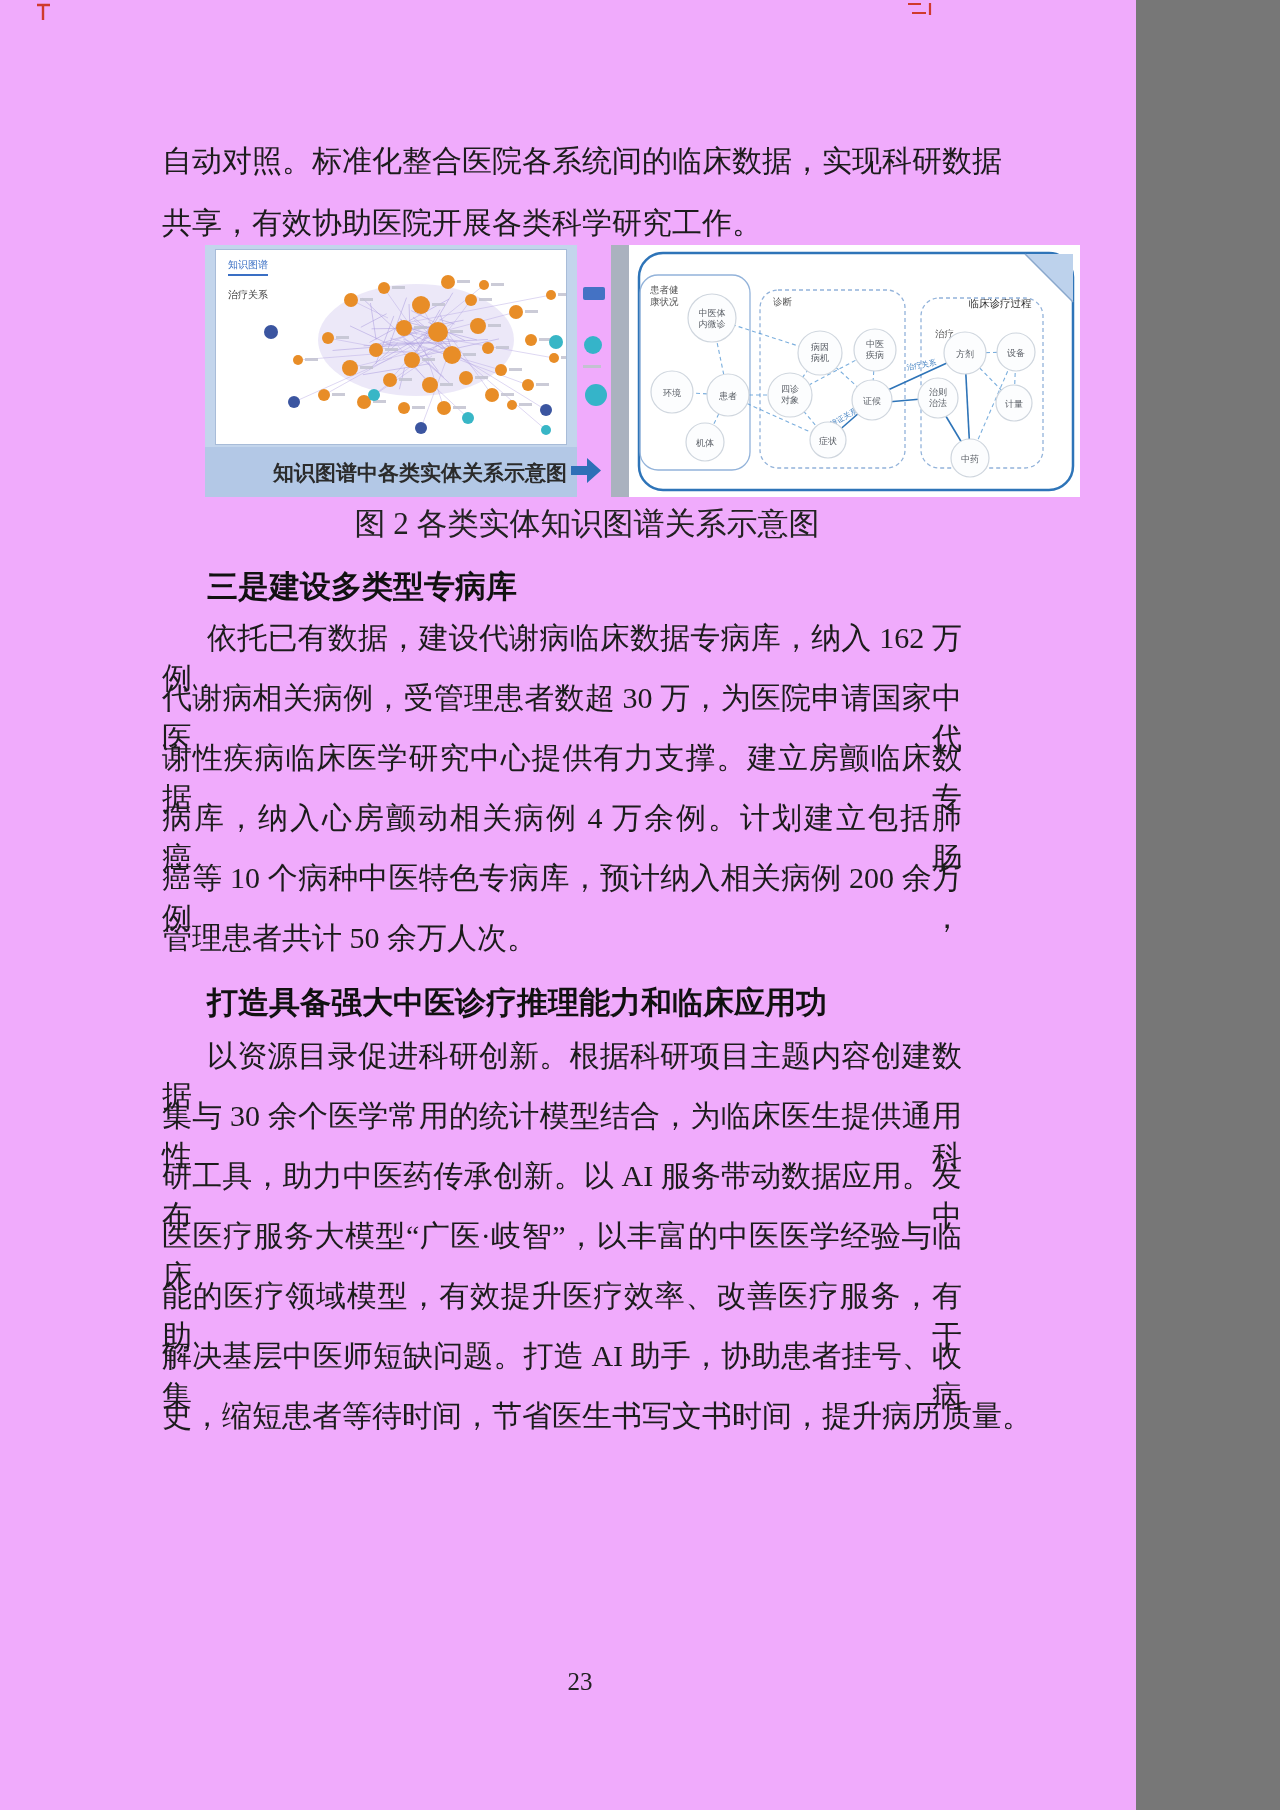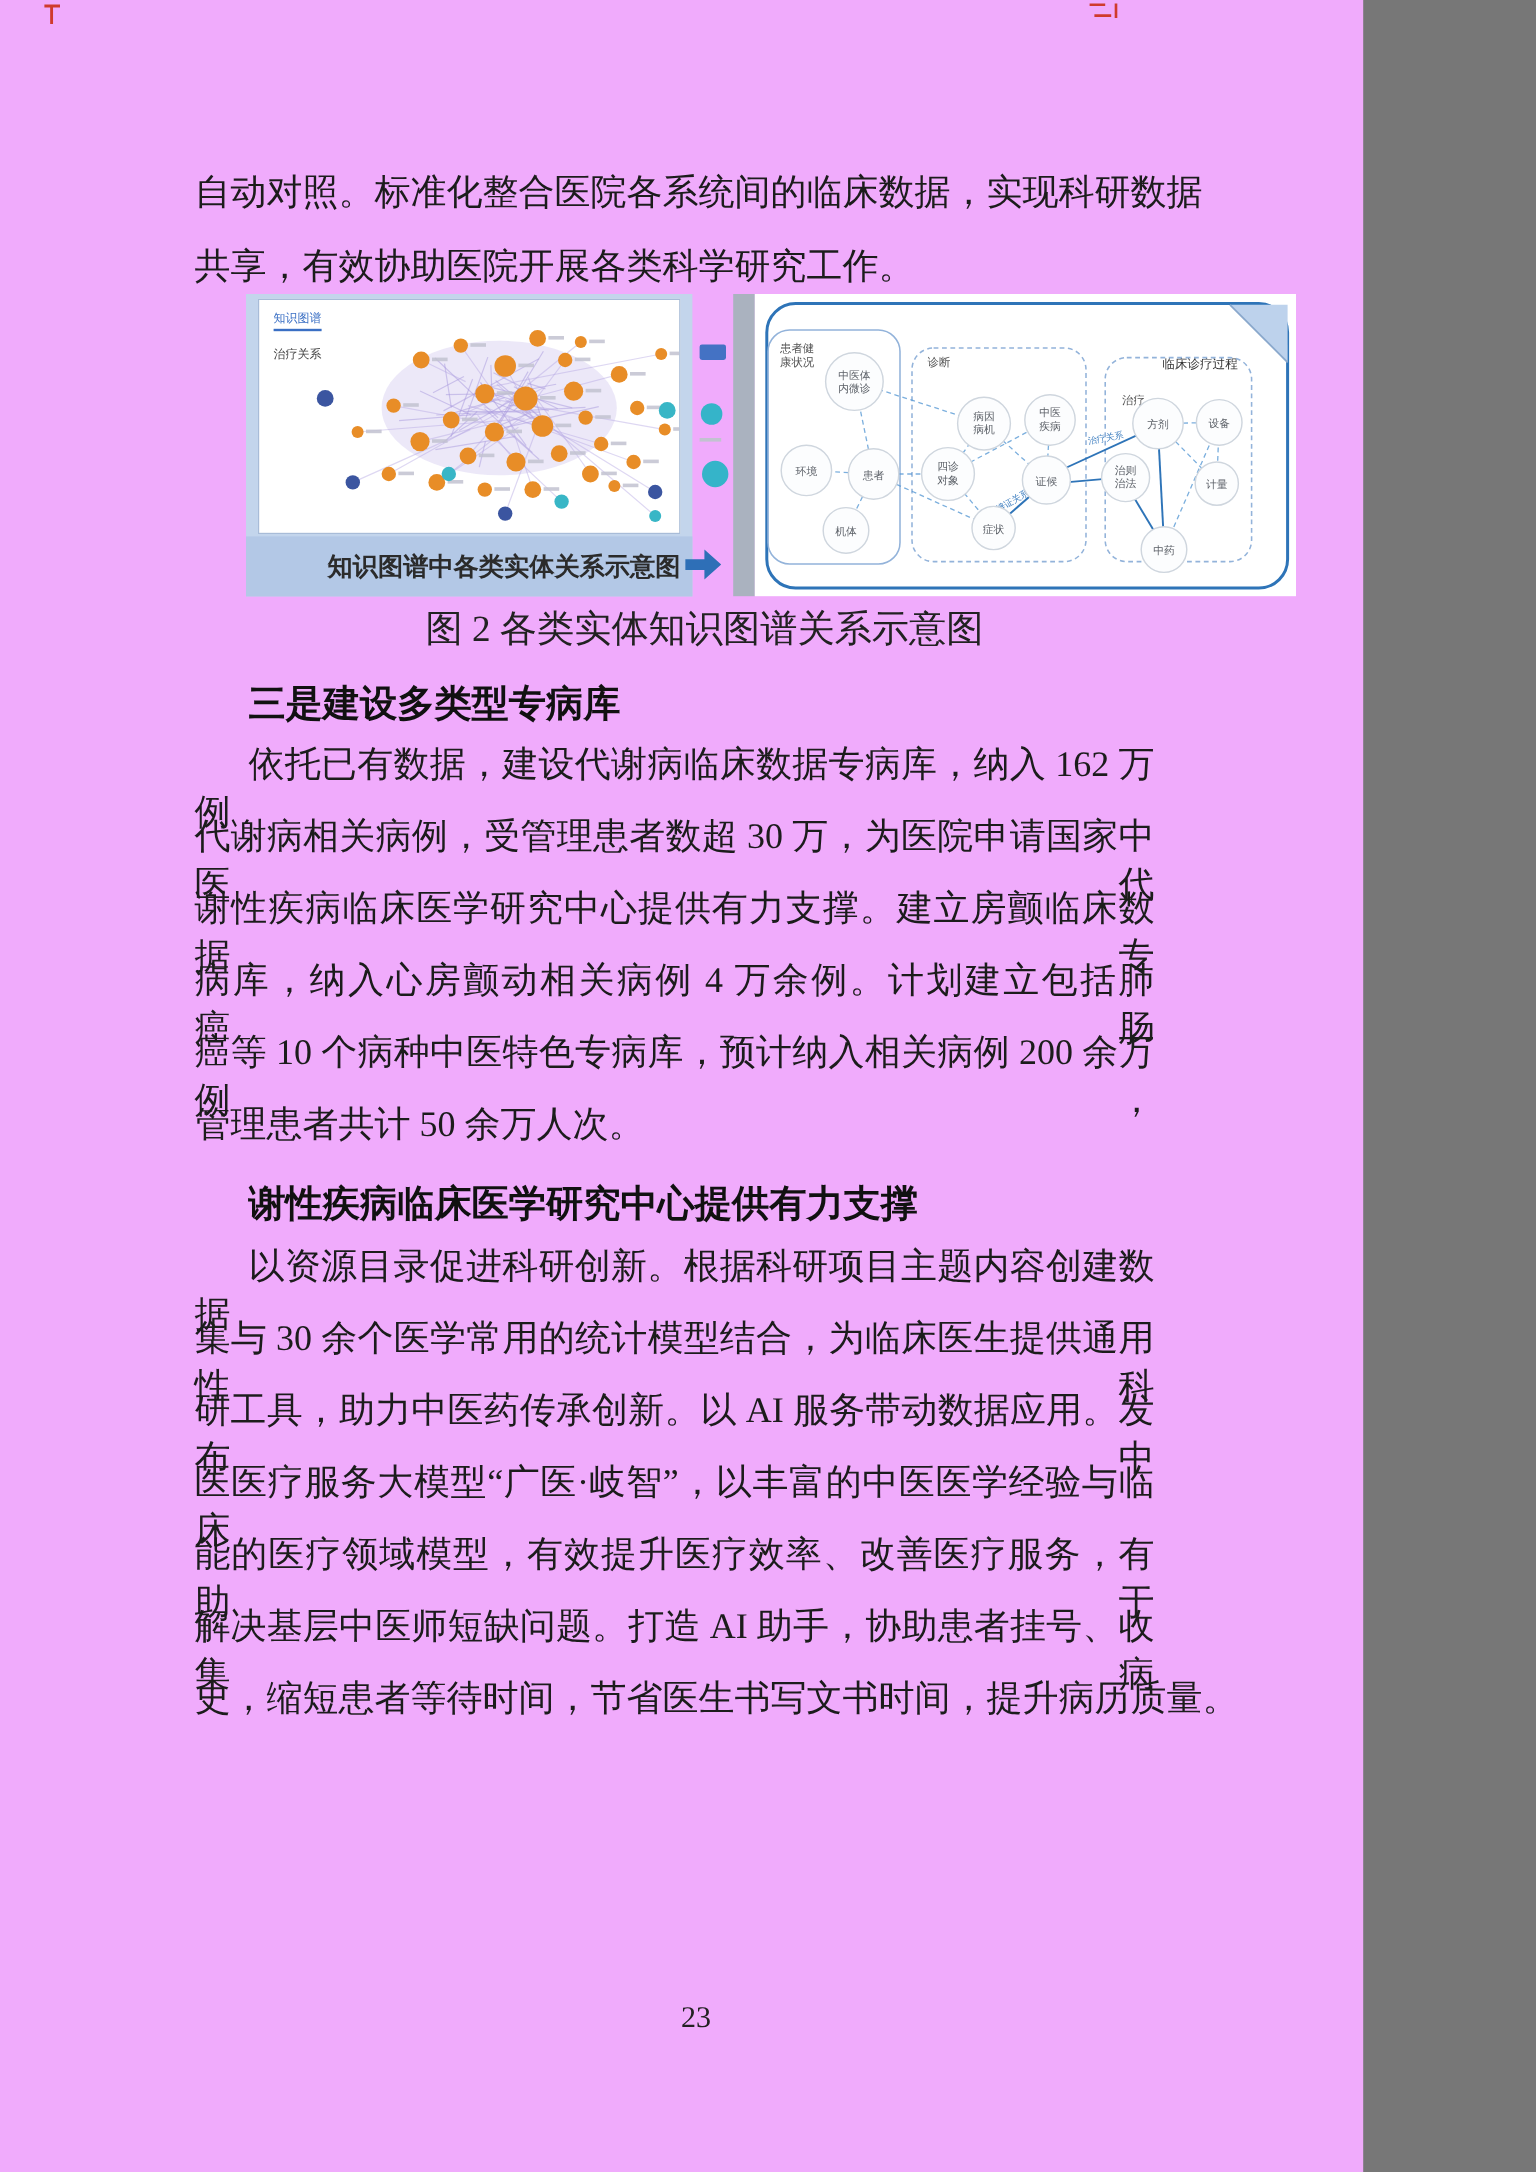--- a/index.html
+++ b/index.html
@@ -310,21 +310,21 @@
   <div class="heading" style="top:566px;">三是建设多类型专病库</div>
   <div class="abs" style="left:162px;top:618px;">
     <div class="pline indent">依托已有数据，建设代谢病临床数据专病库，纳入 162 万例</div>
     <div class="pline">代谢病相关病例，受管理患者数超 30 万，为医院申请国家中医代</div>
     <div class="pline">谢性疾病临床医学研究中心提供有力支撑。建立房颤临床数据专</div>
     <div class="pline">病库，纳入心房颤动相关病例 4 万余例。计划建立包括肺癌、肠</div>
     <div class="pline">癌等 10 个病种中医特色专病库，预计纳入相关病例 200 余万例，</div>
     <div class="pline end">管理患者共计 50 余万人次。</div>
   </div>
 
-  <div class="heading" style="top:982px;">谢性疾病临床医学研究中心提供有力支撑</div>
+  <div class="heading" style="top:982px;">打造具备强大中医诊疗推理能力和临床应用功</div>
   <div class="abs" style="left:162px;top:1036px;">
     <div class="pline indent">以资源目录促进科研创新。根据科研项目主题内容创建数据</div>
     <div class="pline">集与 30 余个医学常用的统计模型结合，为临床医生提供通用性科</div>
     <div class="pline">研工具，助力中医药传承创新。以 AI 服务带动数据应用。发布中</div>
     <div class="pline">医医疗服务大模型“广医·岐智”，以丰富的中医医学经验与临床</div>
     <div class="pline">能的医疗领域模型，有效提升医疗效率、改善医疗服务，有助于</div>
     <div class="pline">解决基层中医师短缺问题。打造 AI 助手，协助患者挂号、收集病</div>
     <div class="pline end">史，缩短患者等待时间，节省医生书写文书时间，提升病历质量。</div>
   </div>
 

